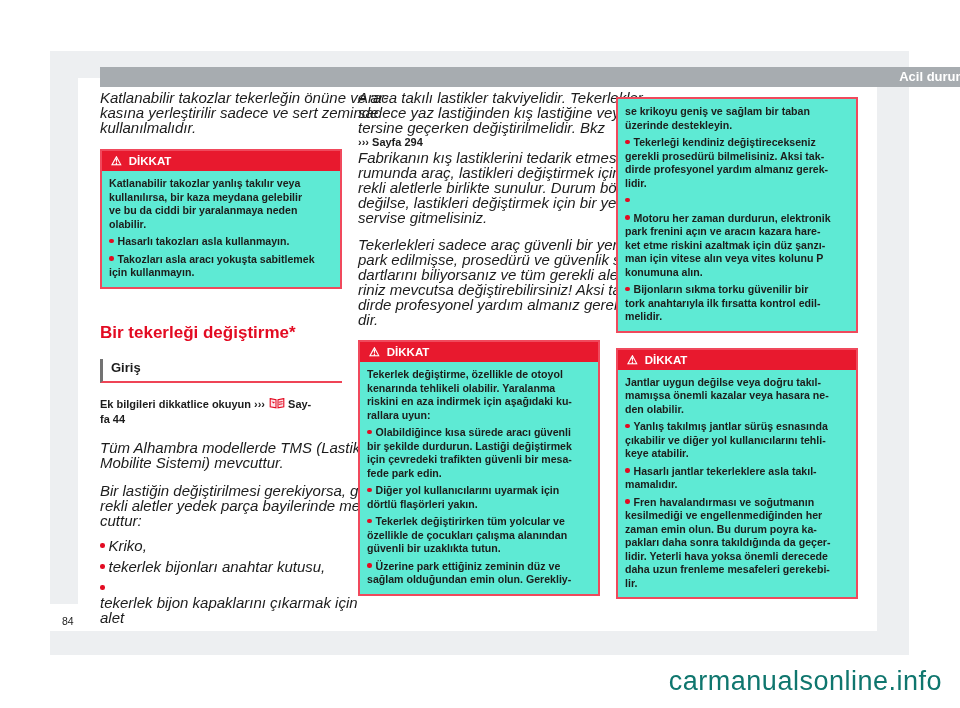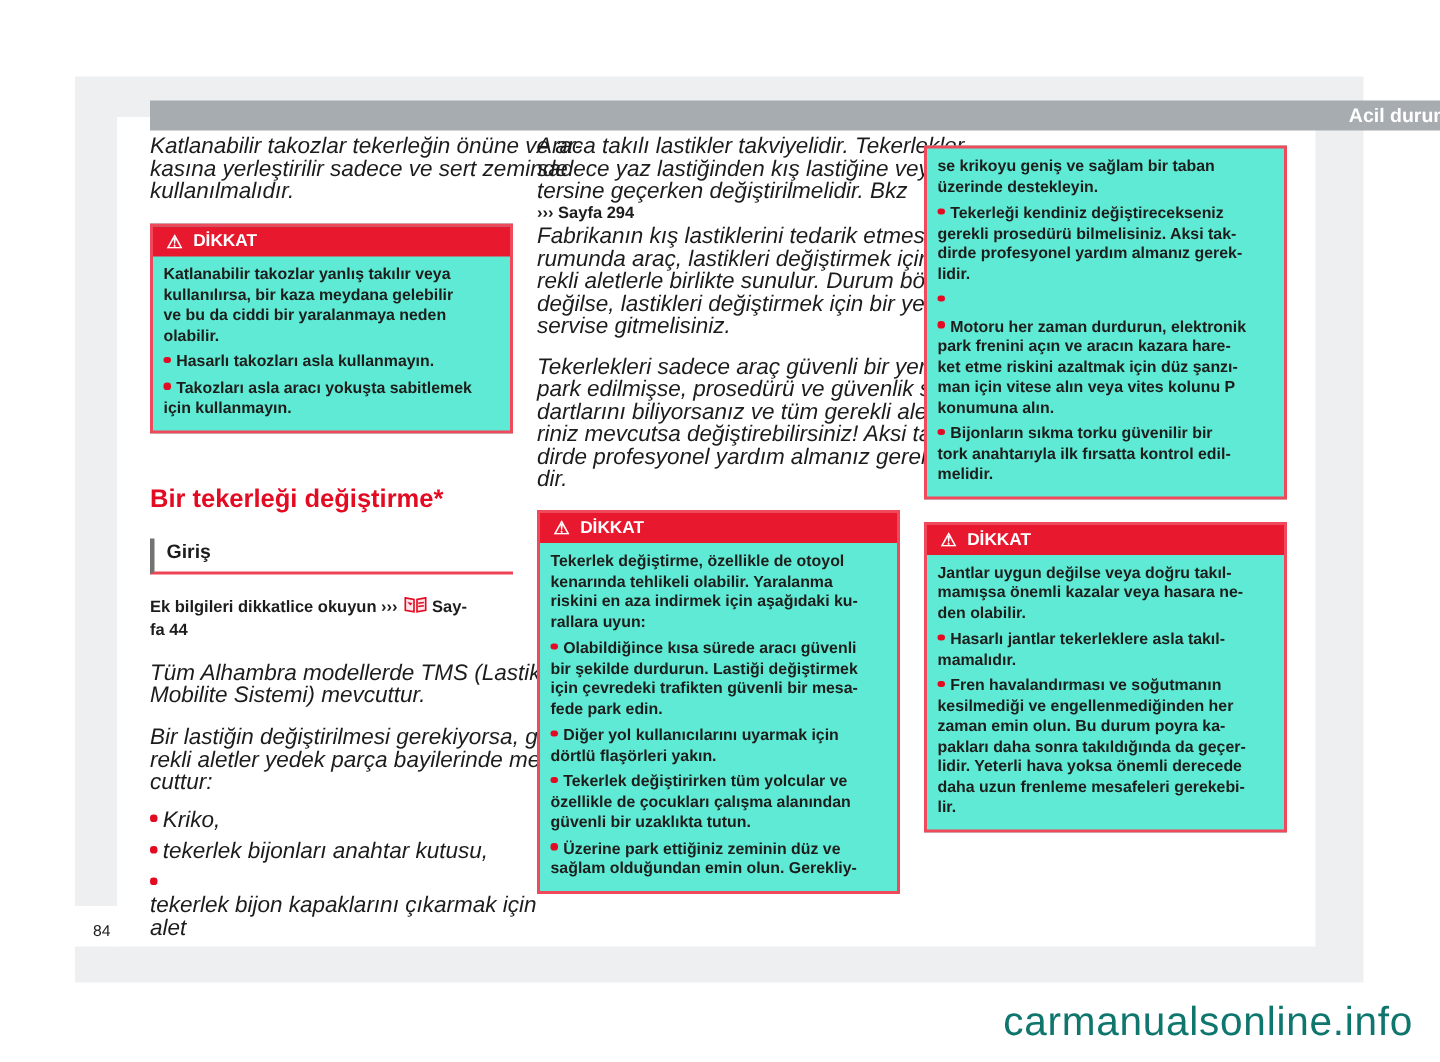--- a/index.html
+++ b/index.html
@@ -163,20 +163,23 @@
 
   <div class="warnbox mt15">
     <div class="warntitle">
       <span class="tri">⚠</span>
       <span>DİKKAT</span>
     </div>
     <div class="warnbody">
       <p class="t">Jantlar uygun değilse veya doğru takıl-
 mamışsa önemli kazalar veya hasara ne-
 den olabilir.</p>
+      <p><span class="dot"></span><span class="t">Yanlış takılmış jantlar sürüş esnasında
+çıkabilir ve diğer yol kullanıcılarını tehli-
+keye atabilir.</span></p>
       <p><span class="dot"></span><span class="t">Hasarlı jantlar tekerleklere asla takıl-
 mamalıdır.</span></p>
       <p><span class="dot"></span><span class="t">Fren havalandırması ve soğutmanın
 kesilmediği ve engellenmediğinden her
 zaman emin olun. Bu durum poyra ka-
 pakları daha sonra takıldığında da geçer-
 lidir. Yeterli hava yoksa önemli derecede
 daha uzun frenleme mesafeleri gerekebi-
 lir.</span></p>
     </div>

